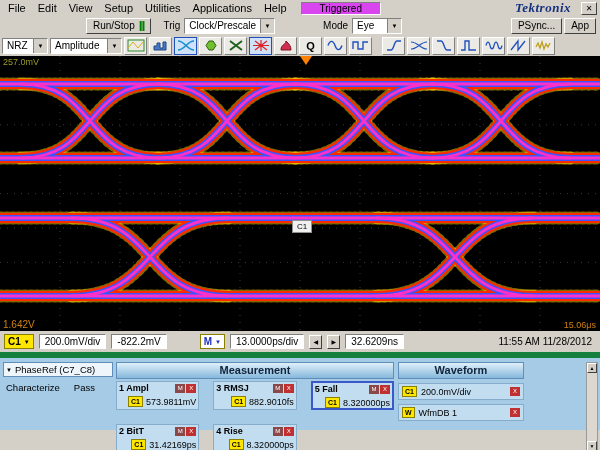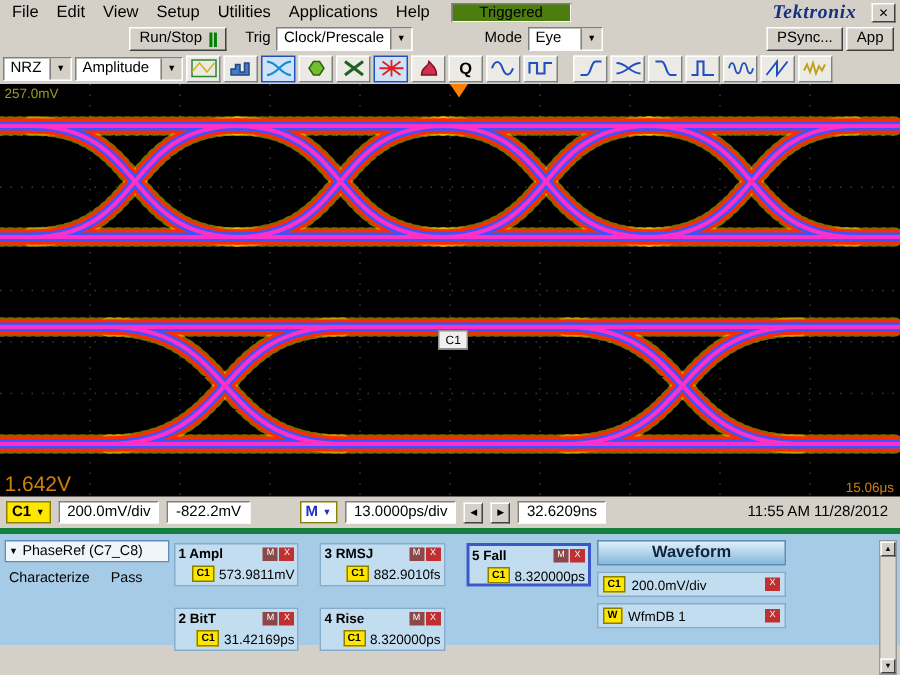--- a/index.html
+++ b/index.html
@@ -3,54 +3,54 @@
 <meta charset="utf-8">
 <style>
   * { box-sizing: border-box; margin: 0; padding: 0; }
   body {
     width: 600px; height: 450px; position: relative; overflow: hidden;
     font-family: "Liberation Sans", sans-serif; background: #d4d0c8; font-size: 11px; color: #000;
   }
   
   .menubar { display: flex; align-items: center; height: 16px; padding-left: 2px; }
   .menu-item { padding: 1px 6px; cursor: default; }
-  .status { border: 1px solid; border-color: #808080 #fff #fff #808080; padding: 0 18px; margin-left: 8px; font-size: 10px; background: #4d7c0f; }
+  .status { border: 1px solid; border-color: #808080 #fff #fff #808080; padding: 0 18px; margin-left: 8px; font-size: 10px; background: #d946ef; }
   .brand { margin-left: auto; color: #15317e; font-weight: bold; font-style: italic; font-size: 13px; font-family: "Liberation Serif", serif; letter-spacing: .5px; }
   .close { width: 16px; height: 13px; margin: 0 3px 0 10px; border: 1px solid; border-color: #fff #404040 #404040 #fff; font-size: 8px; line-height: 11px; text-align: center; background: #d4d0c8; }
   
   .row2 { display: flex; align-items: center; height: 19px; padding: 0 2px; }
   .btn { border: 1px solid; border-color: #fff #404040 #404040 #fff; background: #d4d0c8; font-size: 10px; padding: 1px 6px; display: inline-flex; align-items: center; gap: 4px; height: 16px; }
   .run-glyph { color: #008000; font-weight: bold; font-size: 14px; letter-spacing: -1px; }
   .lbl { font-size: 10px; padding: 0 4px; }
   .dd { display: inline-flex; align-items: stretch; background: #fff; border: 1px solid; border-color: #808080 #fff #fff #808080; height: 16px; font-size: 10px; }
   .dd .val { padding: 1px 4px; white-space: nowrap; }
   .dd .arrow { width: 14px; background: #d4d0c8; border-left: 1px solid #808080; font-size: 6px; display: flex; align-items: center; justify-content: center; }
   .row3 { display: flex; align-items: center; height: 21px; padding: 0 2px; gap: 2px; }
   .tbicon { width: 23px; height: 18px; background: #eceae4; border: 1px solid; border-color: #fff #808080 #808080 #fff; display: flex; align-items: center; justify-content: center; }
   .tbicon.active { border: 1px solid #2050c0; background: #cfe2f8; }
   .tbicon svg { display: block; }
   .q-letter { font-size: 11px; font-weight: bold; }
   
   .graticule { position: absolute; top: 56px; left: 0; width: 600px; height: 275px; background: #000; }
   .trig-marker { position: absolute; left: 300px; top: 0; width: 0; height: 0; border-left: 6px solid transparent; border-right: 6px solid transparent; border-top: 9px solid #ff8000; }
   .gr-top { position: absolute; left: 3px; top: 1px; color: #9a9a2a; font-size: 9px; }
   .c1box { position: absolute; left: 292px; top: 164px; background: #f0f0f0; border: 1px solid #909090; color: #000; font-size: 8px; line-height: 11px; padding: 0 4px; }
-  .gr-annot-left  { position: absolute; left: 3px;  bottom: 1px; color: #d08010; font-size: 14px; }
+  .gr-annot-left  { position: absolute; left: 3px;  bottom: 1px; color: #d08010; font-size: 10px; }
   .gr-annot-center{ position: absolute; left: 85px; bottom: 1px; color: #b82818; font-size: 9px; }
   .gr-annot-right { position: absolute; right: 4px; bottom: 1px; color: #d08010; font-size: 9px; }
   
   .ctrlrow { position: absolute; top: 331px; left: 0; width: 600px; height: 21px; display: flex; align-items: center; gap: 5px; padding: 0 4px; }
   .chtag { background: #ffe600; border: 1px solid #8a8000; font-weight: bold; font-size: 10px; height: 15px; display: inline-flex; align-items: center; gap: 3px; padding: 0 3px; }
   .chtag .arrow { font-size: 6px; }
   .mtag { color: #2030c0; background: #fff; }
   .readout { background: #fff; border: 1px solid; border-color: #808080 #fff #fff #808080; font-size: 10px; height: 15px; line-height: 13px; padding: 0 5px; white-space: nowrap; }
   .spin { width: 13px; height: 14px; border: 1px solid; border-color: #fff #404040 #404040 #fff; background: #d4d0c8; font-size: 6px; text-align: center; line-height: 12px; }
   .datetime { margin-left: auto; font-size: 10px; padding-right: 4px; }
   
-  .bottom { position: absolute; top: 352px; left: 0; width: 600px; height: 78px; background: #a6cbe6; border-top: 4px solid #15803d; }
+  .bottom { position: absolute; top: 352px; left: 0; width: 600px; height: 78px; background: #a6cbe6; border-top: 6px solid #15803d; }
   .panel-header { background: linear-gradient(#dff0fa, #86b8dc); border: 1px solid #5f8fb8; font-size: 11px; font-weight: bold; text-align: center; height: 17px; line-height: 15px; color: #10243c; }
   .left-tab { position: absolute; left: 3px; top: 4px; width: 110px; }
   .source-btn { background: #eef6fc; border: 1px solid #5f8fb8; height: 15px; display: flex; align-items: center; gap: 3px; font-size: 9.5px; padding: 0 2px; white-space: nowrap; }
   .source-btn .arrow { font-size: 6px; }
   .subrow { display: flex; gap: 14px; font-size: 9.5px; margin-top: 5px; padding-left: 3px; }
   .meas-panel { position: absolute; left: 116px; top: 4px; width: 278px; }
   .meas-grid { display: grid; grid-template-columns: repeat(3, 1fr); gap: 14px; margin-top: 2px; }
   .meas-cell { background: #c2ddf0; border: 1px solid #85accb; height: 29px; padding: 1px 2px; font-size: 9px; }
   .meas-cell.selected { border: 2px solid #3a58c8; }
   .cell-top { display: flex; align-items: center; }
@@ -311,20 +311,21 @@
       <span class="arrow">▼</span>
       <span>PhaseRef (C7_C8)</span>
     </div>
     <div class="subrow">
       <span>Characterize</span>
       <span>Pass</span>
     </div>
   </div>
 
   <div class="meas-panel">
+    <div class="panel-header">Measurement</div>
     <div class="meas-grid">
       <div class="meas-cell">
         <div class="cell-top">
           <span class="cell-label">1 Ampl</span>
           <span class="mini m">M</span>
           <span class="mini x">X</span>
         </div>
         <div class="cell-bottom">
           <span class="srctag">C1</span>
           <span class="cell-value">573.9811mV</span>

